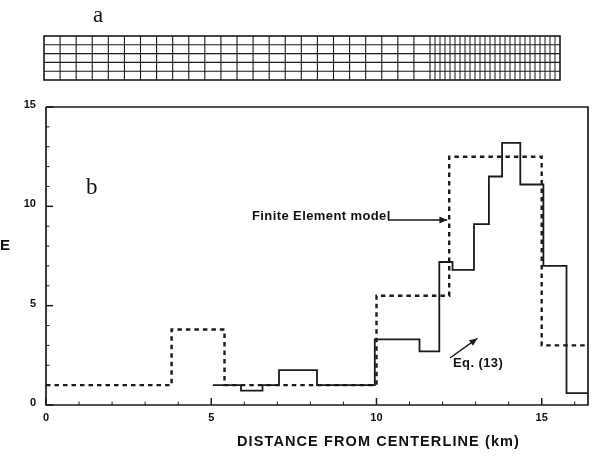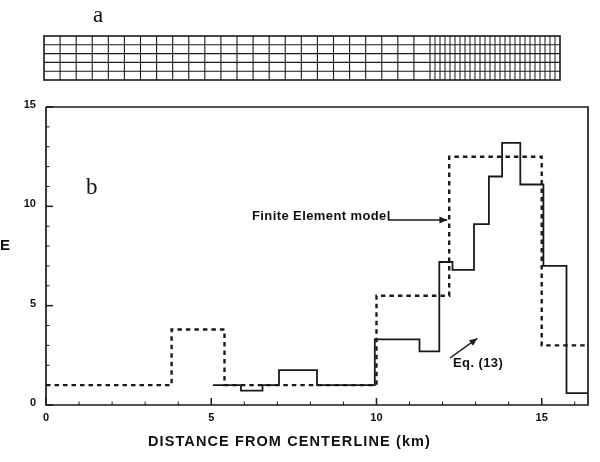--- a/index.html
+++ b/index.html
@@ -46,24 +46,24 @@
     position: absolute;
     left: 0px;
     top: 236px;
     font-family: "Liberation Sans", sans-serif;
     font-weight: bold;
     font-size: 15px;
     color: #111;
   }
   #x-axis-title {
     position: absolute;
-    left: 148px;
+    left: 140px;
     top: 433px;
     width: 380px;
-    text-align: left;
+    text-align: right;
     font-family: "Liberation Sans", sans-serif;
     font-weight: bold;
     font-size: 14.5px;
     letter-spacing: 1.1px;
     color: #111;
   }
   .annotation {
     position: absolute;
     font-family: "Liberation Sans", sans-serif;
     font-weight: bold;

